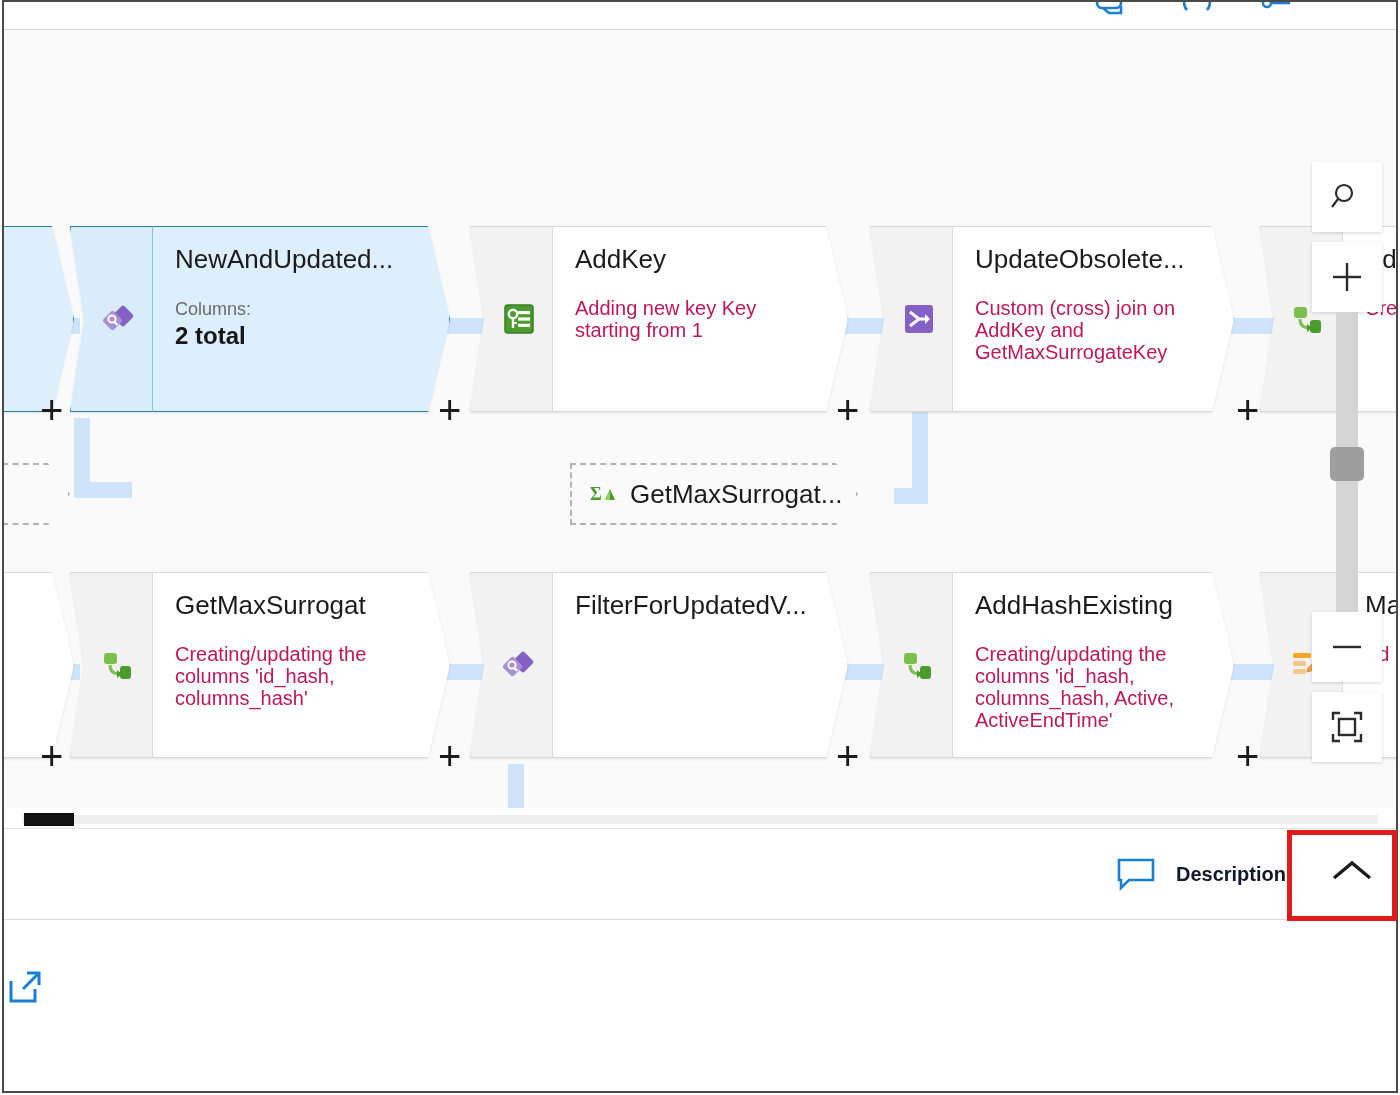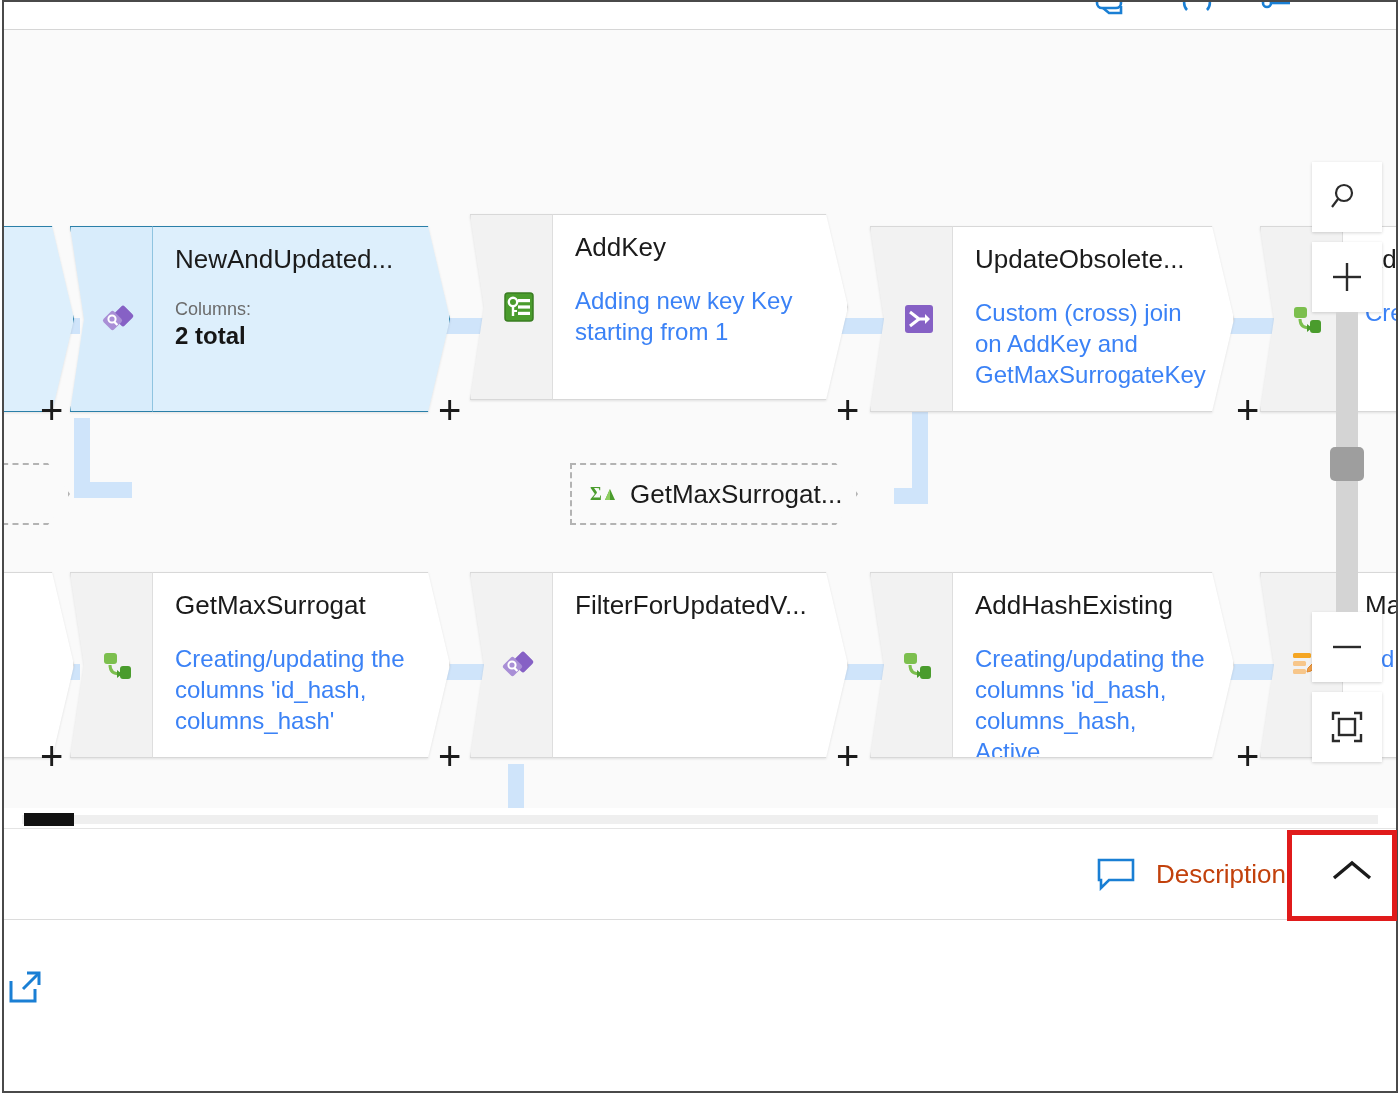--- a/index.html
+++ b/index.html
@@ -84,23 +84,23 @@
   }
   .node .title {
     font-size: 26px;
     color: #1b1b1b;
     line-height: 32px;
     white-space: nowrap;
     overflow: hidden;
     margin-bottom: 22px;
   }
   .node .desc {
-    font-size: 24px;
-    color: #3b82f6;
-    line-height: 31px;
+    font-size: 20px;
+    color: #be185d;
+    line-height: 22px;
   }
   .node .colinfo-label {
     font-size: 18px;
     color: #6b6b6b;
     line-height: 24px;
   }
   .node .colinfo-value {
     font-size: 24px;
     color: #161616;
     line-height: 30px;
@@ -228,22 +228,23 @@
   }
   .desc-label-wrap {
     display: flex;
     align-items: center;
     gap: 20px;
     margin-right: 22px;
   }
   .desc-bubble { width: 40px; height: 34px; }
   .desc-bubble svg { display:block; width:100%; height:100%; }
   .desc-text {
-    font-size: 26px;
-    color: #c2410c;
+    font-size: 20px;
+    color: #0f172a;
+    font-weight: bold;
   }
   .collapse-btn {
     width: 88px; height: 88px;
     display: flex; align-items: center; justify-content: center;
     background: #ffffff;
   }
   .red-box {
     position: absolute;
     left: 1287px; top: 830px;
     width: 110px; height: 91px;
@@ -337,21 +338,21 @@
         </span>
       </div>
       <div class="body">
         <div class="title">NewAndUpdated...</div>
         <div class="colinfo-label">Columns:</div>
         <div class="colinfo-value">2 total</div>
       </div>
     </div>
     <div class="plus-handle" style="left:434px; top:360px;">+</div>
 
-    <div class="node" style="left:466px; top:184px; width:378px;">
+    <div class="node" style="left:466px; top:196px; width:378px;">
       <div class="chev">
         <span class="node-icon">
           <svg viewBox="0 0 36 36">
             <rect x="4" y="4" width="28" height="28" rx="3" fill="#4a9c2d"></rect>
             <rect x="4" y="4" width="28" height="28" rx="3" fill="none" stroke="#3a7d22" stroke-width="1.5"></rect>
             <rect x="17" y="10" width="12" height="3.2" fill="#ffffff"></rect>
             <rect x="17" y="16.4" width="12" height="3.2" fill="#ffffff"></rect>
             <rect x="17" y="22.8" width="12" height="3.2" fill="#ffffff"></rect>
             <circle cx="12" cy="13" r="4.2" fill="none" stroke="#ffffff" stroke-width="2.4"></circle>
             <line x1="12" y1="17" x2="12" y2="27" stroke="#ffffff" stroke-width="2.4"></line>

